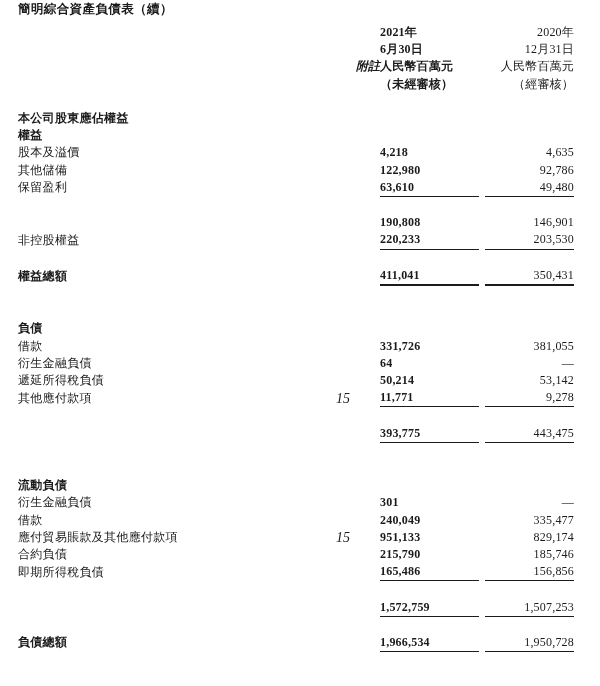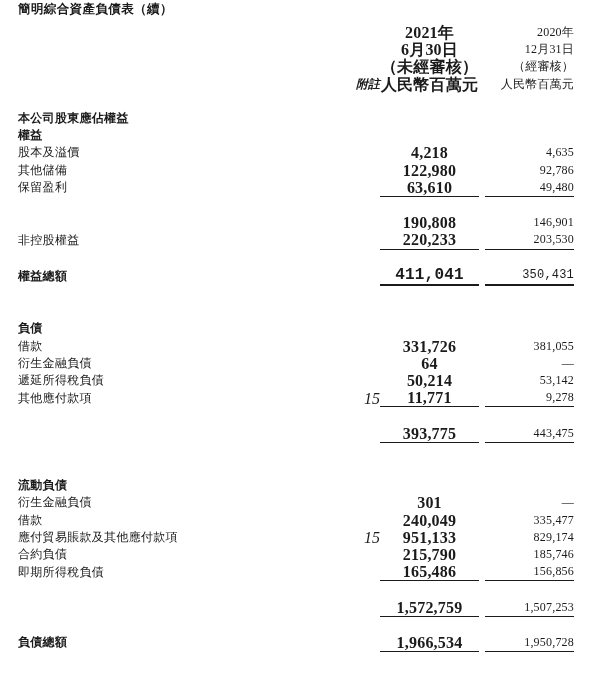--- a/index.html
+++ b/index.html
@@ -60,30 +60,30 @@
   col.c-v2    { width: 89px; }
 
   .label {
     text-align: left;
     padding-left: 0px;
     letter-spacing: 0.3px;
   }
   .label.bold { font-weight: bold; }
 
   .note {
-    text-align: right;
+    text-align: left;
     font-style: italic;
-    font-size: 16px;
+    font-size: 14px;
     padding-right: 2px;
   }
 
   .v1 {
-    text-align: center;
+    text-align: left;
     font-weight: bold;
-    font-size: 16px;
+    font-size: 12px;
     padding-right: 1px;
     letter-spacing: 0.2px;
   }
   .v2 {
     text-align: right;
     font-weight: normal;
     font-size: 12px;
     padding-right: 1px;
     letter-spacing: 0.2px;
   }
@@ -100,21 +100,21 @@
     font-style: italic;
     font-weight: bold;
     font-size: 12px;
     padding-right: 2px;
   }
   .hdr .cur { font-weight: bold; }
   .hdr .cur2 { font-weight: normal; }
 
   
   .ul-bottom { border-bottom: 1.15px solid #1b1b1b; }
-  .ul-thick-bottom { border-bottom: 2.1px solid #1b1b1b; font-family: Liberation Mono, monospace; }
+  .ul-thick-bottom { border-bottom: 2.1px solid #1b1b1b; }
 
   .spacer td { height: 9px; line-height: 9px; }
   .spacer-sm td { height: 6px; line-height: 6px; }
   .spacer-lg td { height: 15px; line-height: 15px; }
 
   .dash { font-weight: normal; }
 </style>
 </head>
 <body>
 
@@ -141,31 +141,31 @@
       </tr>
       <tr class="hdr">
         <td class="label"></td>
         <td class="note"></td>
         <td class="v1">6月30日</td>
         <td></td>
         <td class="v2">12月31日</td>
       </tr>
       <tr class="hdr">
         <td class="label"></td>
-        <td class="note"></td>
-        <td class="v1">（未經審核）</td>
-        <td></td>
-        <td class="v2">（經審核）</td>
-      </tr>
-      <tr class="hdr">
-        <td class="label"></td>
         <td class="hdr-note">附註</td>
         <td class="v1 cur">人民幣百萬元</td>
         <td></td>
         <td class="v2 cur2">人民幣百萬元</td>
+      </tr>
+      <tr class="hdr">
+        <td class="label"></td>
+        <td class="note"></td>
+        <td class="v1">（未經審核）</td>
+        <td></td>
+        <td class="v2">（經審核）</td>
       </tr>
 
       <tr class="spacer-lg">
           <td colspan="5"></td>
         </tr>
 
       <tr>
         <td class="label bold">本公司股東應佔權益</td>
         <td class="note"></td>
         <td class="v1"></td>

